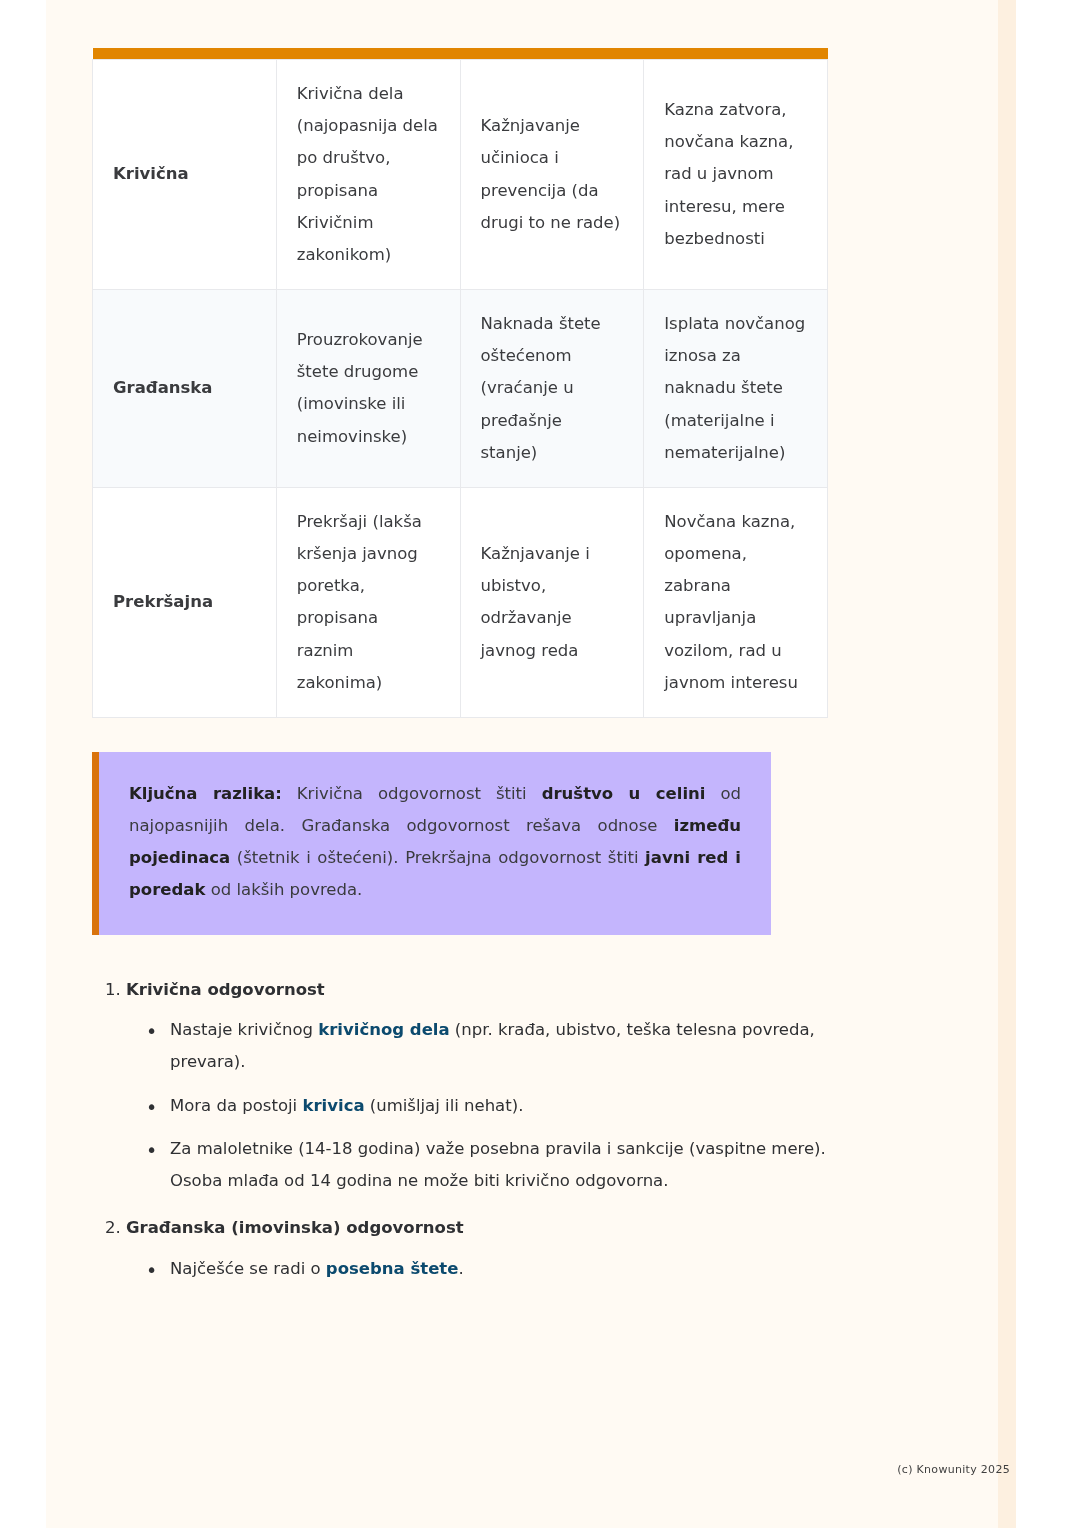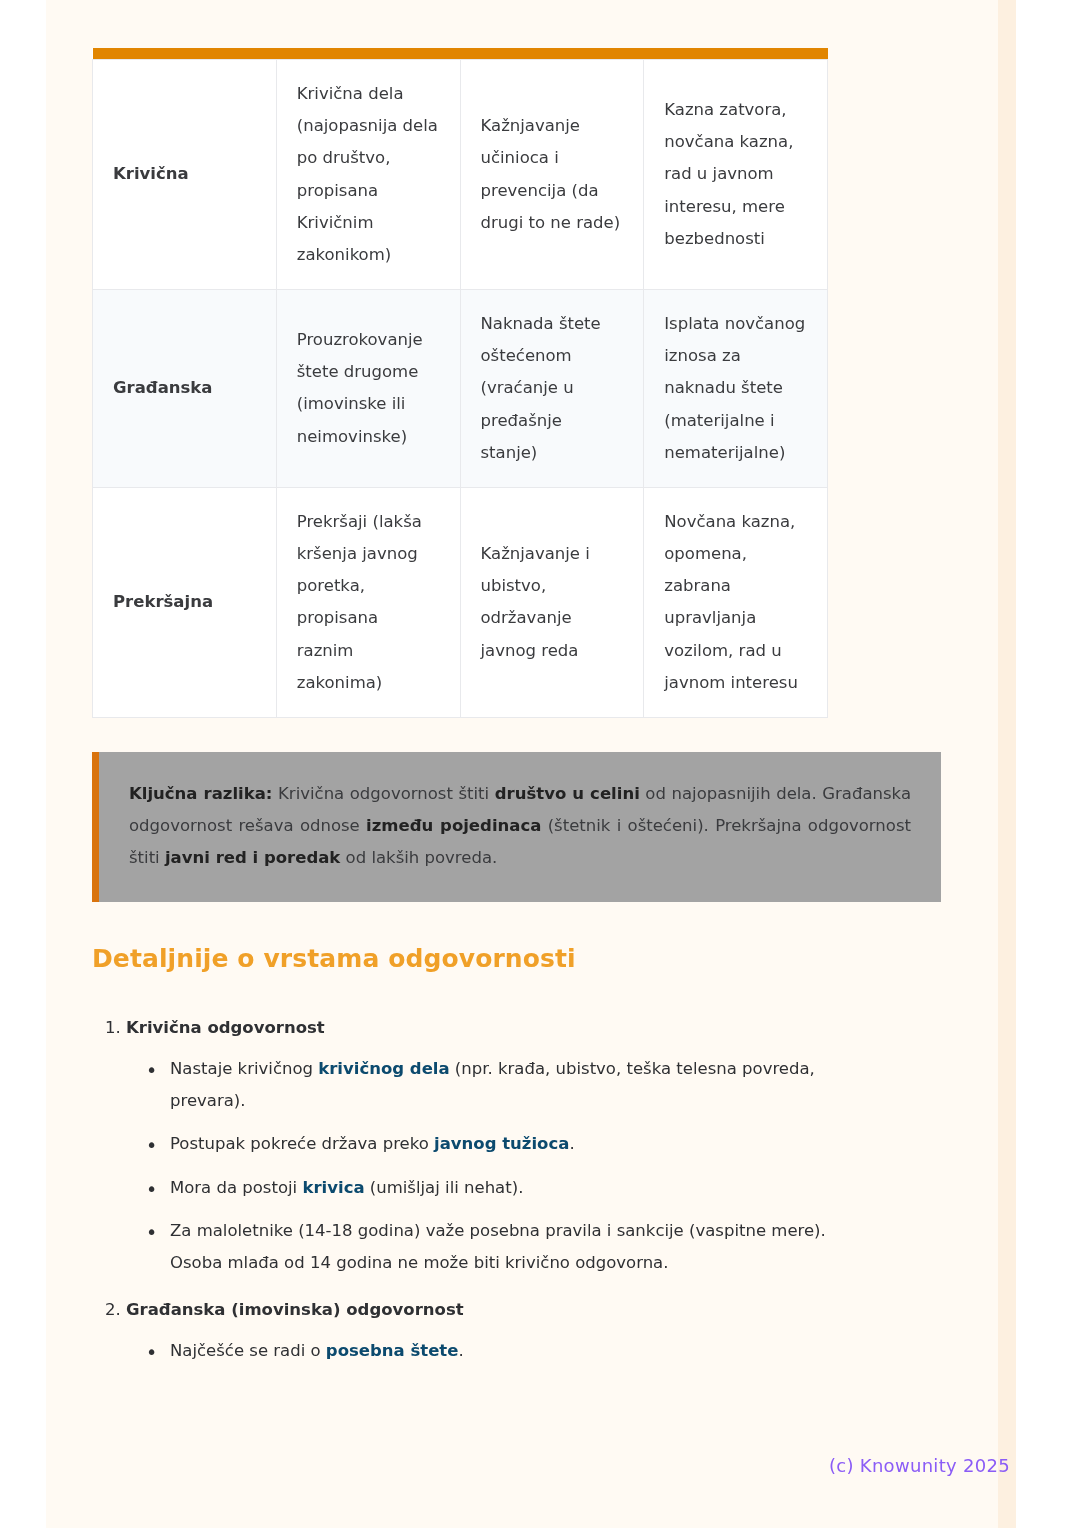--- a/index.html
+++ b/index.html
@@ -83,29 +83,29 @@
     color: #222;
     font-size: 16.5px;
   }
   td.c1 { width: 198px; }
   td.c2 { width: 155px; }
   td.c3 { width: 208px; }
 
   
   .callout {
     margin-top: 34px;
-    background: #a3a3a3;
+    background: #c4b5fd;
     border-left: 7px solid #d9730d;
     padding: 26px 30px 28px 30px;
     font-size: 16.5px;
     line-height: 1.95;
     color: #3a3b3e;
     text-align: justify;
     box-sizing: border-box;
-    width: 849px;
+    width: 679px;
   }
   .callout b { color: #222; }
 
   
   h2.section-title {
     color: #f0a028;
     font-size: 25px;
     margin: 42px 0 0 0;
     font-weight: bold;
     letter-spacing: 0.1px;
@@ -147,22 +147,22 @@
     top: -1px;
     font-size: 19px;
     color: #2f3033;
   }
   ul.inner b { color: #0c4a6e; }
 
   .watermark {
     position: absolute;
     right: 70px;
     bottom: 52px;
-    font-size: 18px;
-    color: #8b5cf6;
+    font-size: 11px;
+    color: #404040;
     letter-spacing: 0.3px;
   }
 </style>
 </head>
 <body>
 
 <div class="page">
   <div class="left-strip"></div>
   <div class="right-edge-line"></div>
   <div class="right-strip"></div>
@@ -195,28 +195,26 @@
           <td class="c2">Kažnjavanje i ubistvo, održavanje javnog reda</td>
           <td class="c3">Novčana kazna, opomena, zabrana upravljanja vozilom, rad u javnom interesu</td>
         </tr>
       </tbody>
     </table>
 
     <div class="callout">
       <b>Ključna razlika:</b><span> Krivična odgovornost štiti </span><b>društvo u celini</b><span> od najopasnijih dela. Građanska odgovornost rešava odnose </span><b>između pojedinaca</b><span> (štetnik i oštećeni). Prekršajna odgovornost štiti </span><b>javni red i poredak</b><span> od lakših povreda.</span>
     </div>
 
-    <h2 class="section-title">Detaljnije o vrstama odgovornosti</h2>
 
     <ol class="outer">
       <li>
         <span>Krivična odgovornost</span>
         <ul class="inner">
           <li><span>Nastaje krivičnog </span><b>krivičnog dela</b><span> (npr. krađa, ubistvo, teška telesna povreda, prevara).</span></li>
-          <li><span>Postupak pokreće država preko </span><b>javnog tužioca</b><span>.</span></li>
           <li><span>Mora da postoji </span><b>krivica</b><span> (umišljaj ili nehat).</span></li>
           <li><span>Za maloletnike (14-18 godina) važe posebna pravila i sankcije (vaspitne mere). Osoba mlađa od 14 godina ne može biti krivično odgovorna.</span><b></b><span></span></li>
         </ul>
       </li>
       <li>
         <span>Građanska (imovinska) odgovornost</span>
         <ul class="inner">
           <li><span>Najčešće se radi o </span><b>posebna štete</b><span>.</span></li>
         </ul>
       </li>

